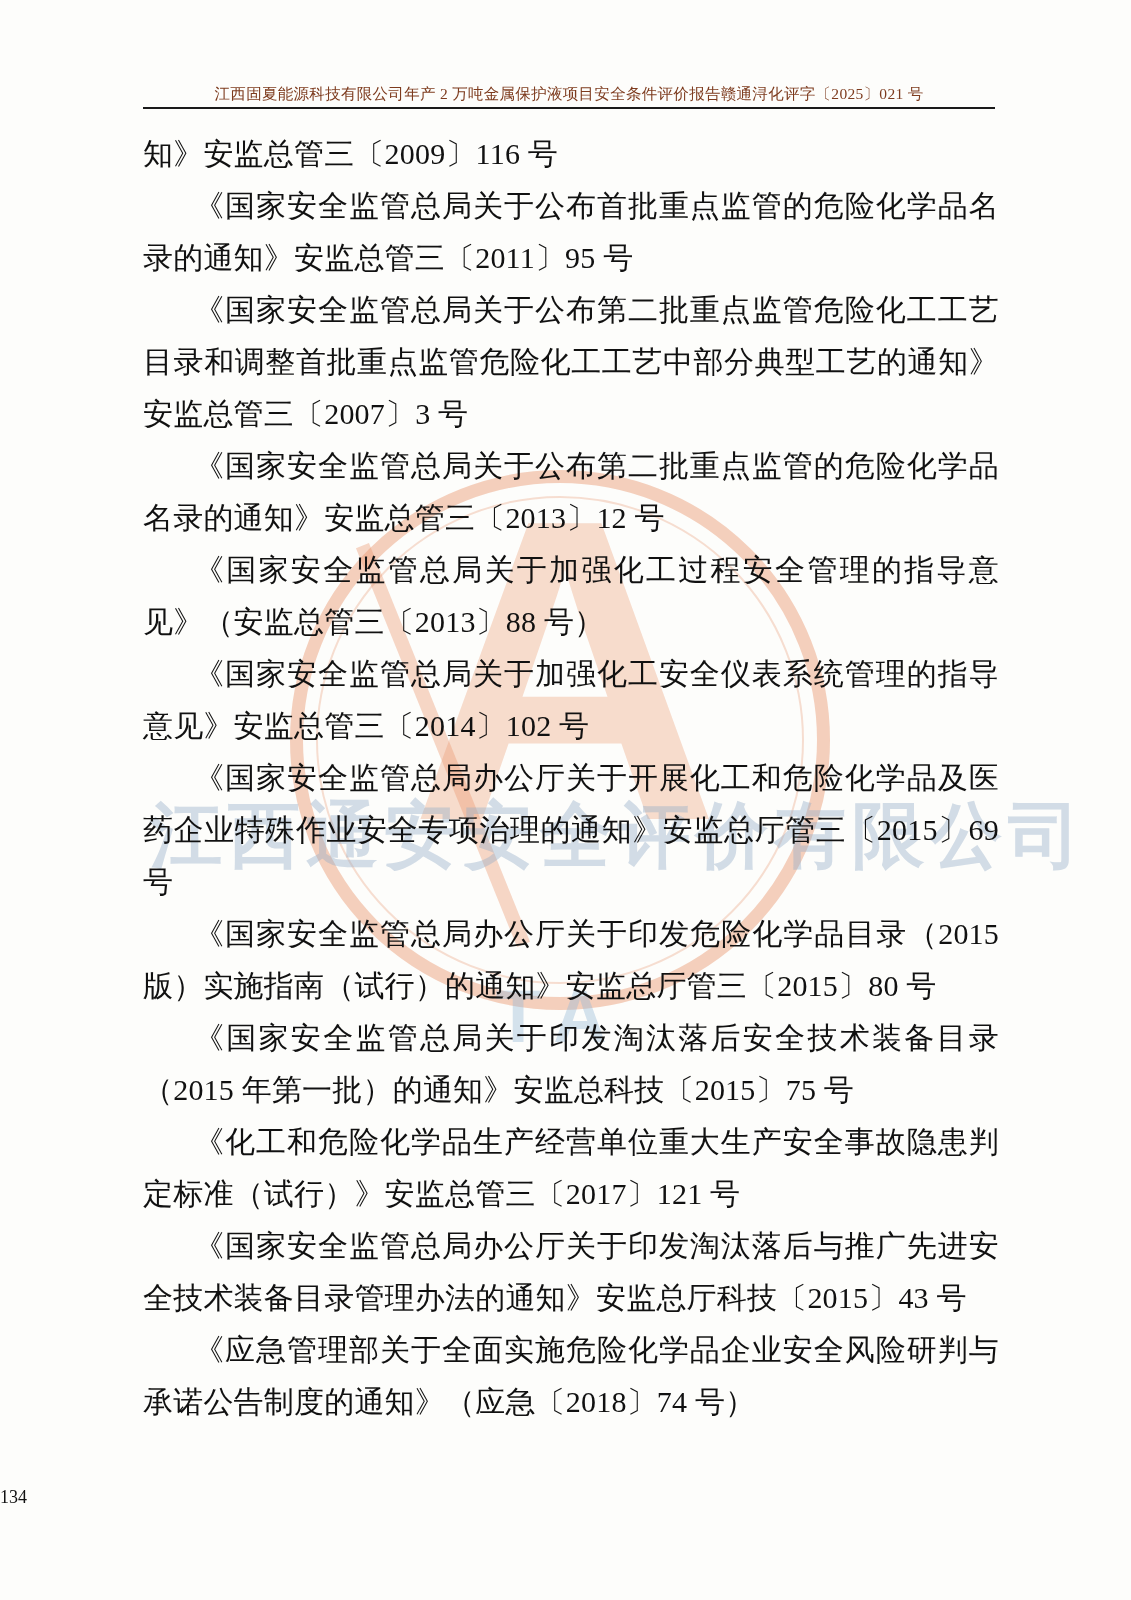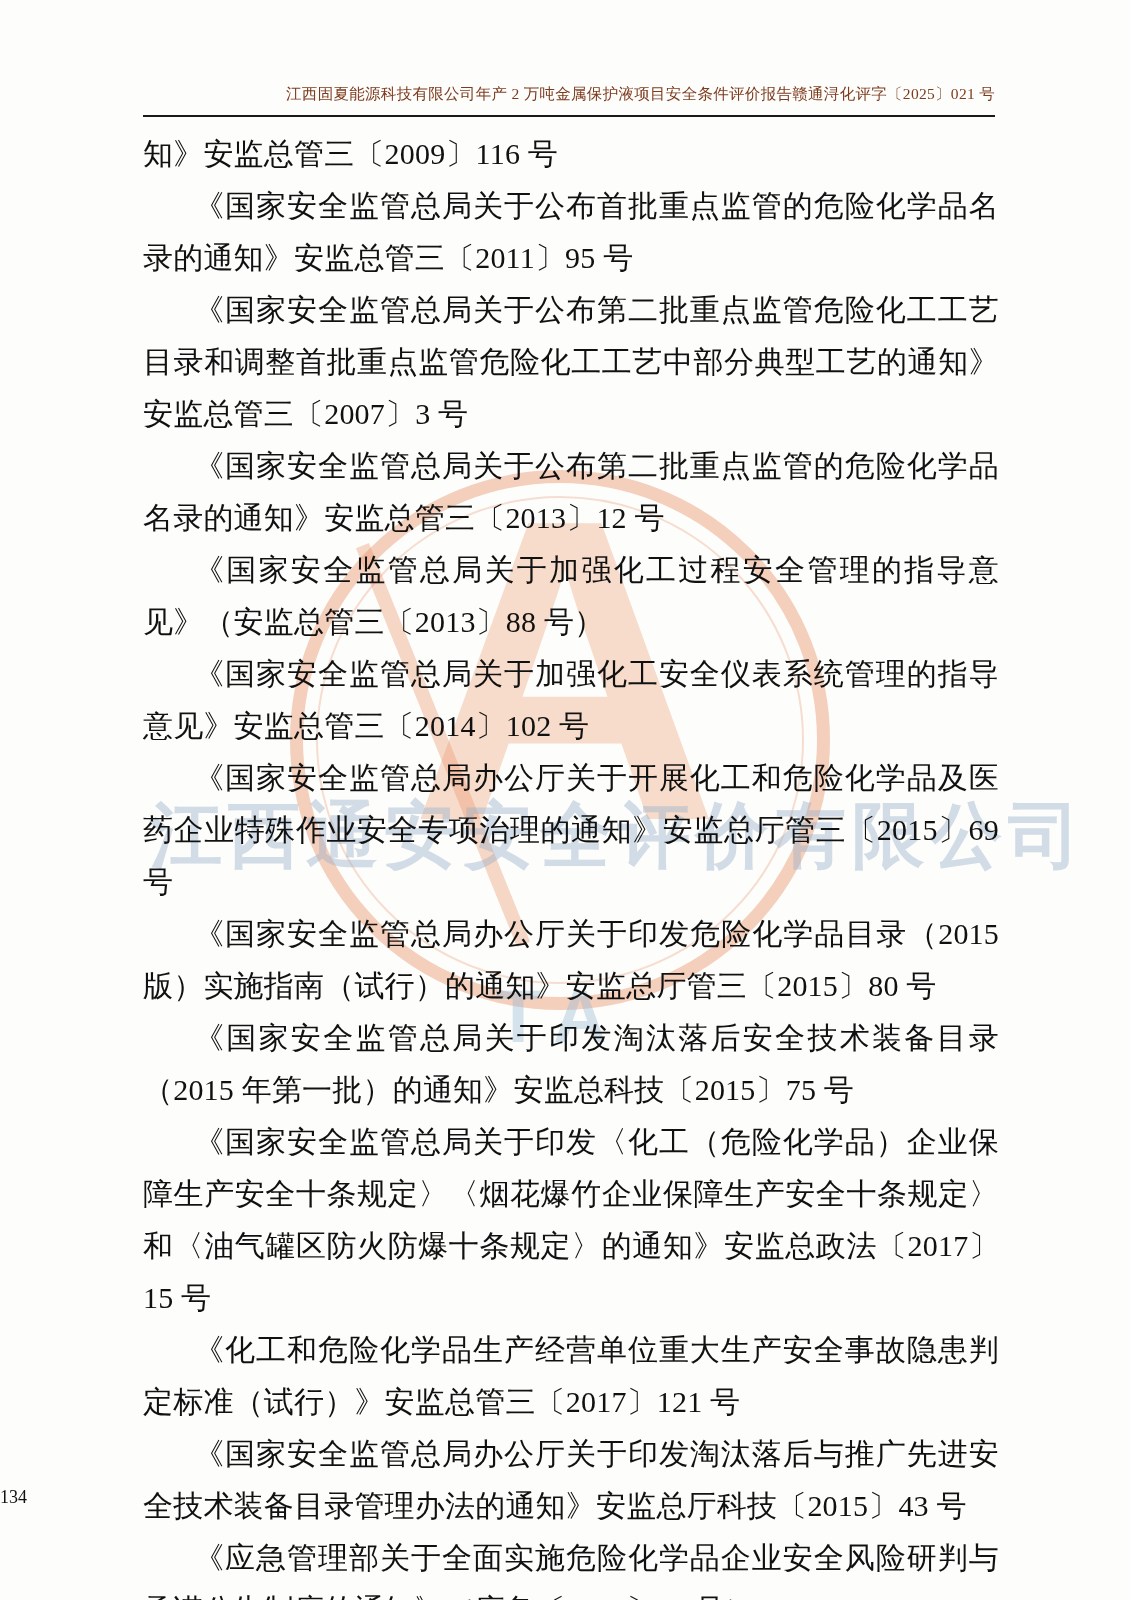--- a/index.html
+++ b/index.html
@@ -103,27 +103,27 @@
   
   .header {
     position: absolute;
     left: 143px;
     top: 84px;
     width: 852px;
     z-index: 3;
   }
   .header-row {
     display: flex;
-    justify-content: flex-end;
+    justify-content: center;
     align-items: flex-end;
     font-size: 15.5px;
     color: #7d3b1e;
     font-family: "Liberation Serif", serif;
     letter-spacing: 0.3px;
-    padding-bottom: 10px;
+    padding-bottom: 2px;
   }
   .header-left { white-space: nowrap; }
   .header-right { white-space: nowrap; font-weight: normal; }
   .header-rule {
     width: 852px;
     height: 1.6px;
     background: #1a1a1a;
   }
 
   
@@ -182,21 +182,20 @@
   <div class="content">
     <p class="para">知》安监总管三〔2009〕116 号</p>
     <p class="para indent">《国家安全监管总局关于公布首批重点监管的危险化学品名录的通知》安监总管三〔2011〕95 号</p>
     <p class="para indent">《国家安全监管总局关于公布第二批重点监管危险化工工艺目录和调整首批重点监管危险化工工艺中部分典型工艺的通知》安监总管三〔2007〕3 号</p>
     <p class="para indent">《国家安全监管总局关于公布第二批重点监管的危险化学品名录的通知》安监总管三〔2013〕12 号</p>
     <p class="para indent">《国家安全监管总局关于加强化工过程安全管理的指导意见》（安监总管三〔2013〕88 号）</p>
     <p class="para indent">《国家安全监管总局关于加强化工安全仪表系统管理的指导意见》安监总管三〔2014〕102 号</p>
     <p class="para indent">《国家安全监管总局办公厅关于开展化工和危险化学品及医药企业特殊作业安全专项治理的通知》安监总厅管三〔2015〕69 号</p>
     <p class="para indent">《国家安全监管总局办公厅关于印发危险化学品目录（2015 版）实施指南（试行）的通知》安监总厅管三〔2015〕80 号</p>
     <p class="para indent">《国家安全监管总局关于印发淘汰落后安全技术装备目录（2015 年第一批）的通知》安监总科技〔2015〕75 号</p>
-    <p class="para indent">《国家安全监管总局关于印发〈化工（危险化学品）企业保障生产安全十条规定〉〈烟花爆竹企业保障生产安全十条规定〉和〈油气罐区防火防爆十条规定〉的通知》安监总政法〔2017〕15 号</p>
     <p class="para indent">《化工和危险化学品生产经营单位重大生产安全事故隐患判定标准（试行）》安监总管三〔2017〕121 号</p>
     <p class="para indent">《国家安全监管总局办公厅关于印发淘汰落后与推广先进安全技术装备目录管理办法的通知》安监总厅科技〔2015〕43 号</p>
     <p class="para indent">《应急管理部关于全面实施危险化学品企业安全风险研判与承诺公告制度的通知》（应急〔2018〕74 号）</p>
   </div>
 
   <div class="footer">134</div>
 
 </div>
 
 </body></html>

